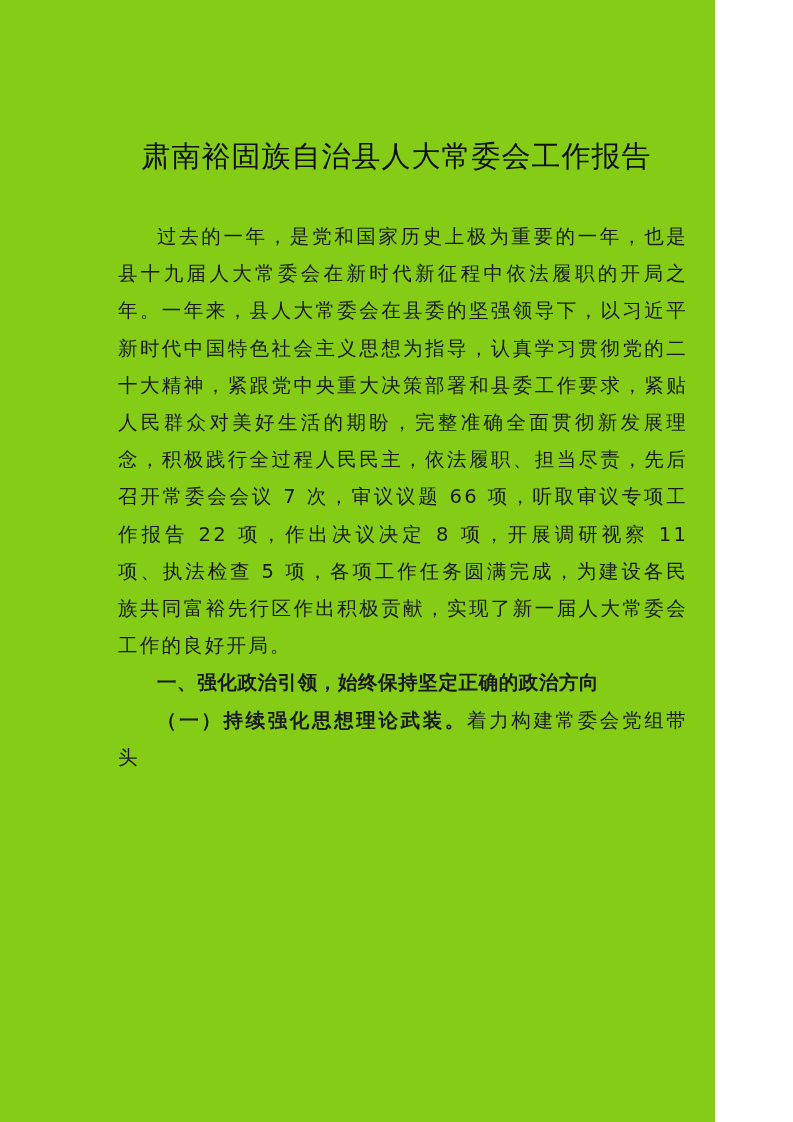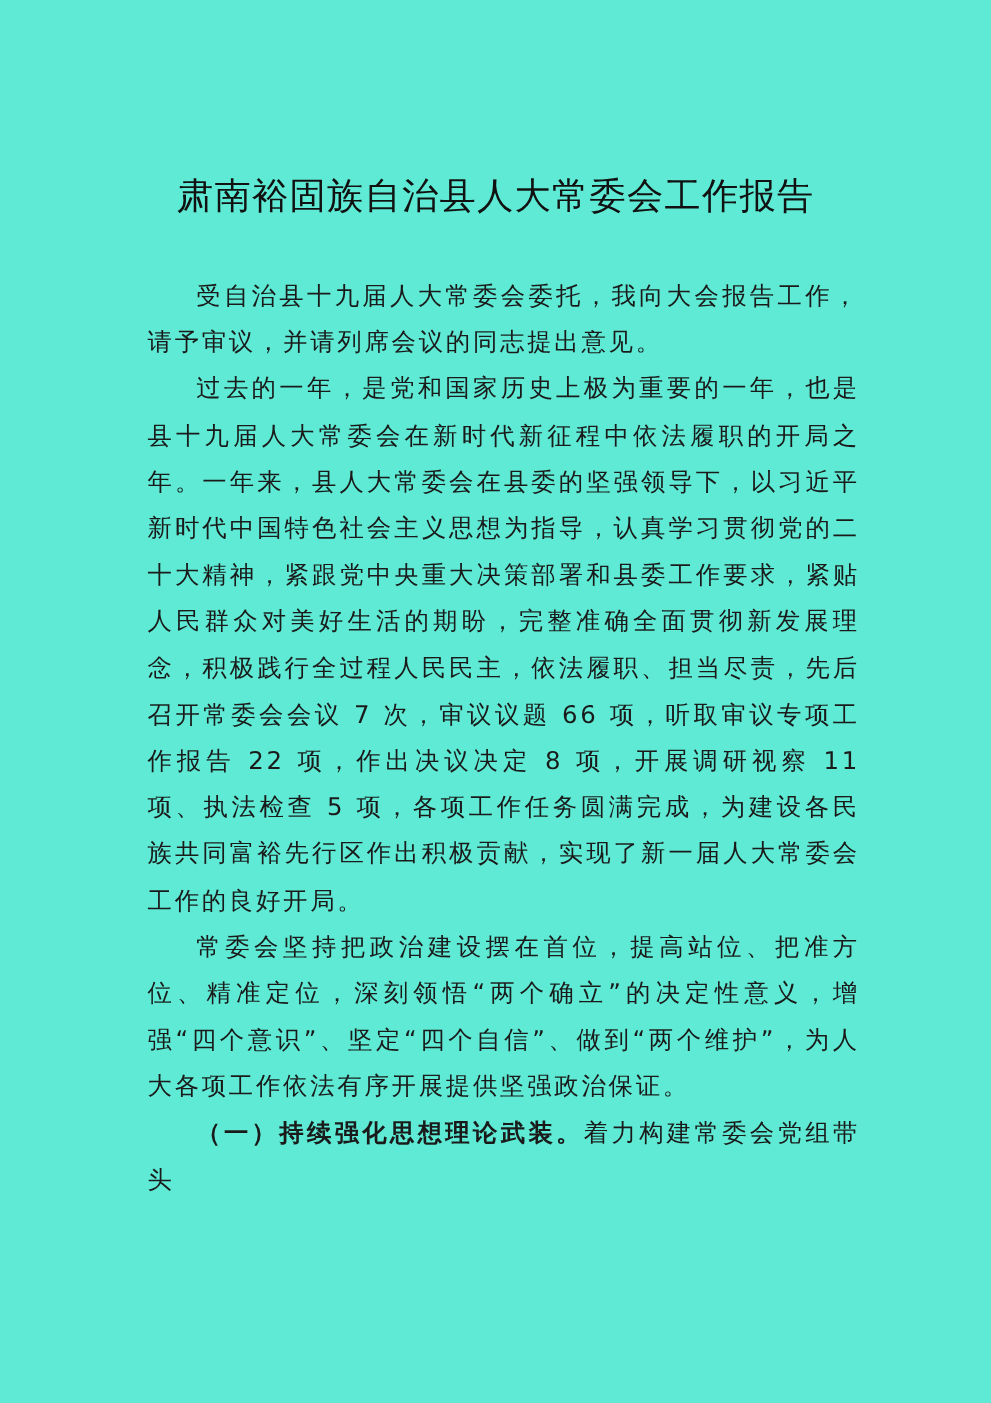--- a/index.html
+++ b/index.html
@@ -1,17 +1,17 @@
 <!DOCTYPE html>
 <html><head>
 <meta charset="utf-8">
 <style>
   html, body { margin: 0; padding: 0; background: #ffffff; }
   body { width: 793px; height: 1122px; position: relative; overflow: hidden; }
-  .page { position: absolute; left: 0; top: 0; width: 793px; height: 1122px; background: #5eead4; }
+  .page { position: absolute; left: 0; top: 0; width: 715px; height: 1122px; background: #84cc16; }
   .title {
     position: absolute; left: 0; width: 793px; top: 136px;
     text-align: center;
     font-family: "DejaVu Serif", "Liberation Serif", serif;
     font-size: 29px; color: #111; letter-spacing: 1px;
     line-height: 40px; margin: 0; font-weight: normal;
   }
   .body {
     position: absolute; left: 118px; top: 218px; width: 570px;
     font-family: "DejaVu Sans", "Liberation Sans", sans-serif;
@@ -25,18 +25,17 @@
   .heading { font-weight: bold; letter-spacing: 0.6px; }
   .bold { font-weight: bold; }
 </style>
 </head>
 <body>
 
 <div class="page">
   <h1 class="title">肃南裕固族自治县人大常委会工作报告</h1>
 
   <div class="body">
-    <p class="indent">受自治县十九届人大常委会委托，我向大会报告工作，请予审议，并请列席会议的同志提出意见。</p>
     <p class="indent">过去的一年，是党和国家历史上极为重要的一年，也是县十九届人大常委会在新时代新征程中依法履职的开局之年。一年来，县人大常委会在县委的坚强领导下，以习近平新时代中国特色社会主义思想为指导，认真学习贯彻党的二十大精神，紧跟党中央重大决策部署和县委工作要求，紧贴人民群众对美好生活的期盼，完整准确全面贯彻新发展理念，积极践行全过程人民民主，依法履职、担当尽责，先后召开常委会会议 7 次，审议议题 66 项，听取审议专项工作报告 22 项，作出决议决定 8 项，开展调研视察 11 项、执法检查 5 项，各项工作任务圆满完成，为建设各民族共同富裕先行区作出积极贡献，实现了新一届人大常委会工作的良好开局。</p>
-    <p class="indent">常委会坚持把政治建设摆在首位，提高站位、把准方位、精准定位，深刻领悟“两个确立”的决定性意义，增强“四个意识”、坚定“四个自信”、做到“两个维护”，为人大各项工作依法有序开展提供坚强政治保证。</p>
+    <p class="indent heading">一、强化政治引领，始终保持坚定正确的政治方向</p>
     <p class="indent"><span class="bold">（一）持续强化思想理论武装。</span><span>着力构建常委会党组带头</span></p>
   </div>
 </div>
 
 </body></html>

